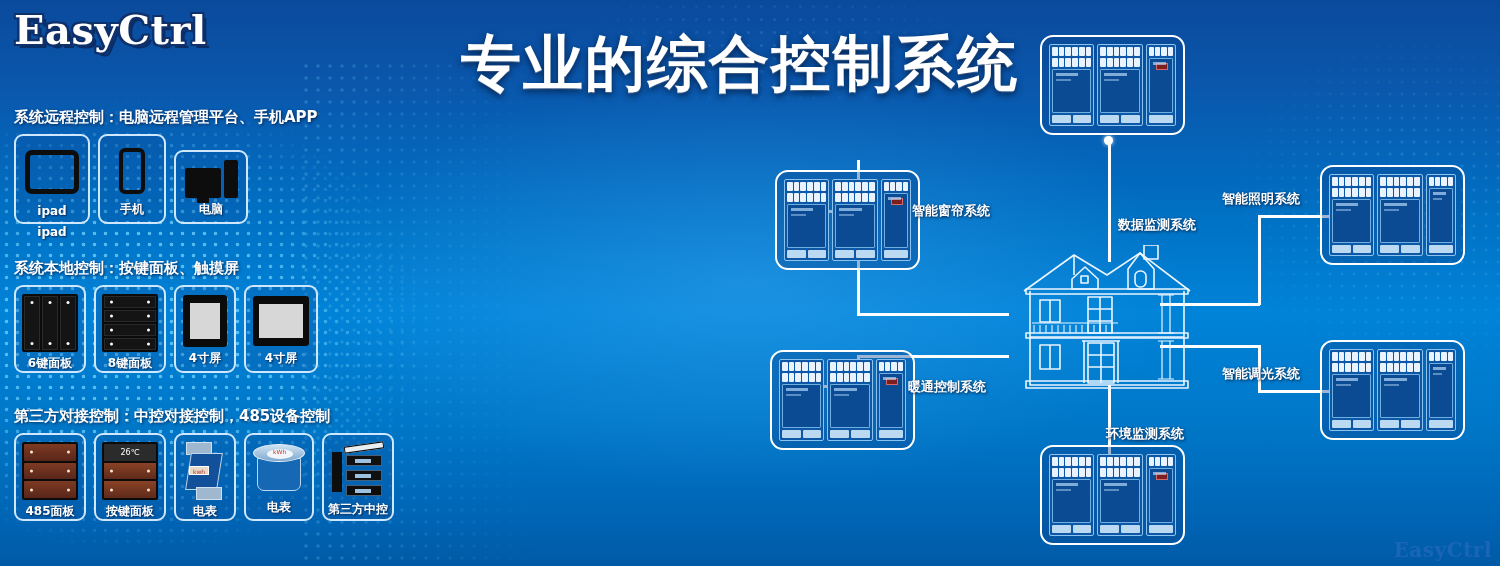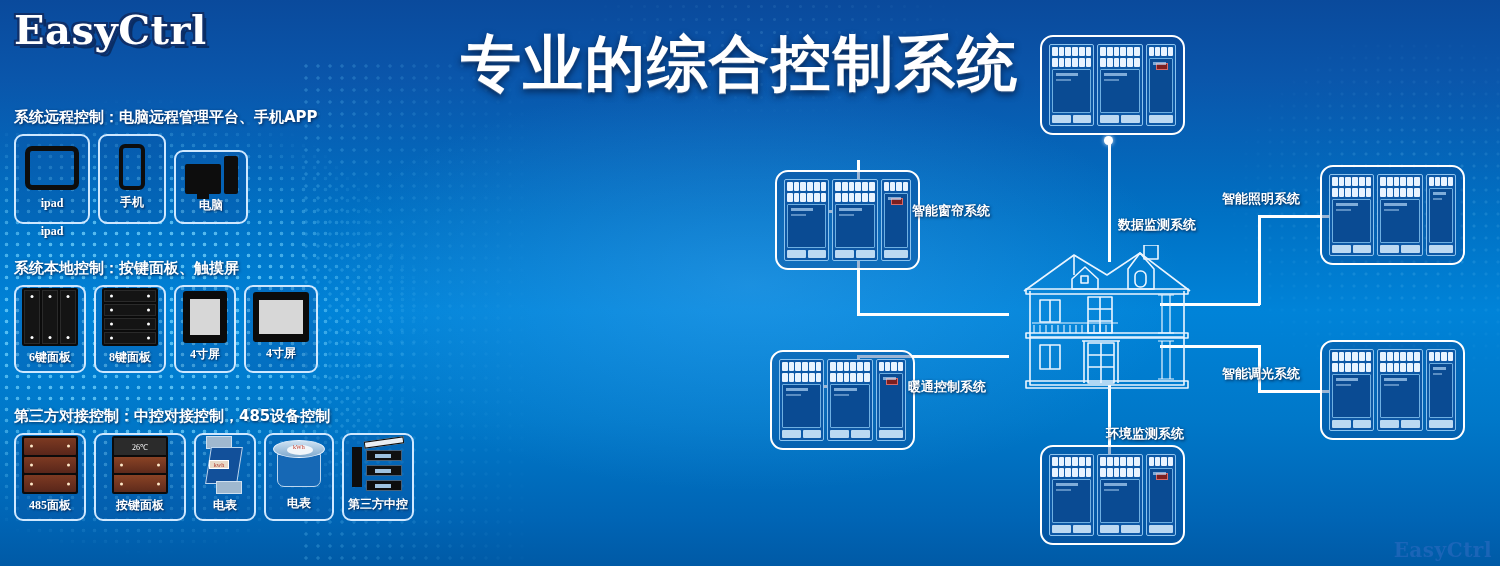--- a/index.html
+++ b/index.html
@@ -70,22 +70,22 @@
   
   .grp{position:absolute;}
   .grp-title{
     color:#fff;font-size:15px;font-weight:bold;white-space:nowrap;
     text-shadow:1px 1px 3px rgba(5,30,70,.9);margin-bottom:7px;
   }
   .cards{display:flex;gap:8px;align-items:flex-end;}
   .card{
     border:2px solid #cfe8ff;border-radius:9px;
     background:rgba(9,78,160,.30);
-    display:flex;flex-direction:column;align-items:center;justify-content:center;
-    padding:7px 5px 11px;position:relative;font-family:Liberation Serif, serif;
+    display:flex;flex-direction:column;align-items:center;justify-content:space-between;
+    padding:7px 5px 4px;position:relative;
   }
   .card .cap{
     color:#fff;font-size:12px;font-weight:bold;white-space:nowrap;margin-top:3px;
     text-shadow:1px 1px 2px rgba(5,30,70,.9);
   }
   .art{display:flex;align-items:center;justify-content:center;flex:1;}
   .sublabel{
     position:absolute;left:0;right:0;bottom:-17px;text-align:center;
     color:#fff;font-size:12px;font-weight:bold;text-shadow:1px 1px 2px rgba(5,30,70,.9);
   }
@@ -282,21 +282,21 @@
         <div class="art">
           <div class="pan485">
               <div class="row"></div>
               <div class="row"></div>
               <div class="row"></div>
             </div>
         </div>
         <div class="cap">485面板</div>
       </div>
 
-      <div class="card" style="width:92px;height:88px;">
+      <div class="card" style="width:72px;height:88px;">
         <div class="art">
           <div class="thermo">
             <div class="disp">26℃</div>
             <div class="row"></div>
               <div class="row"></div>
           </div>
         </div>
         <div class="cap">按键面板</div>
       </div>
 

